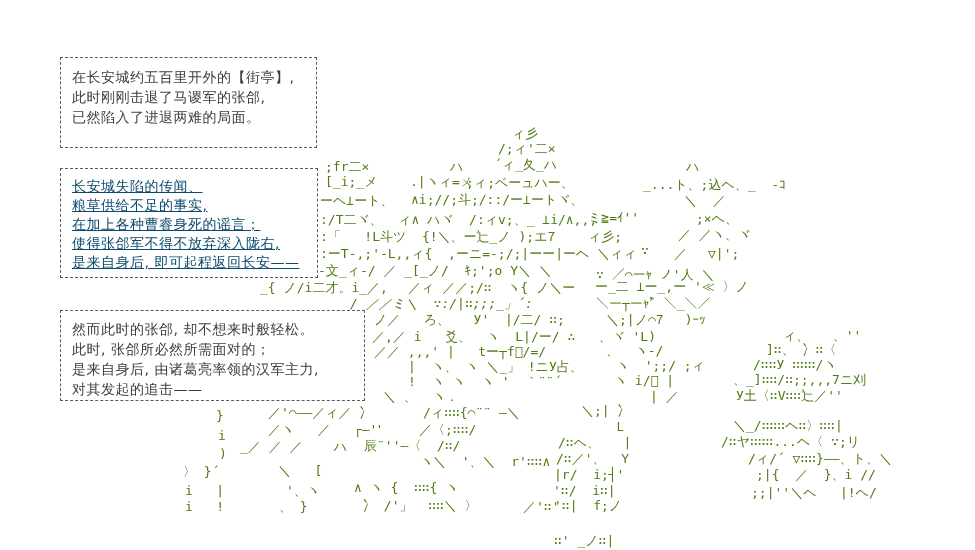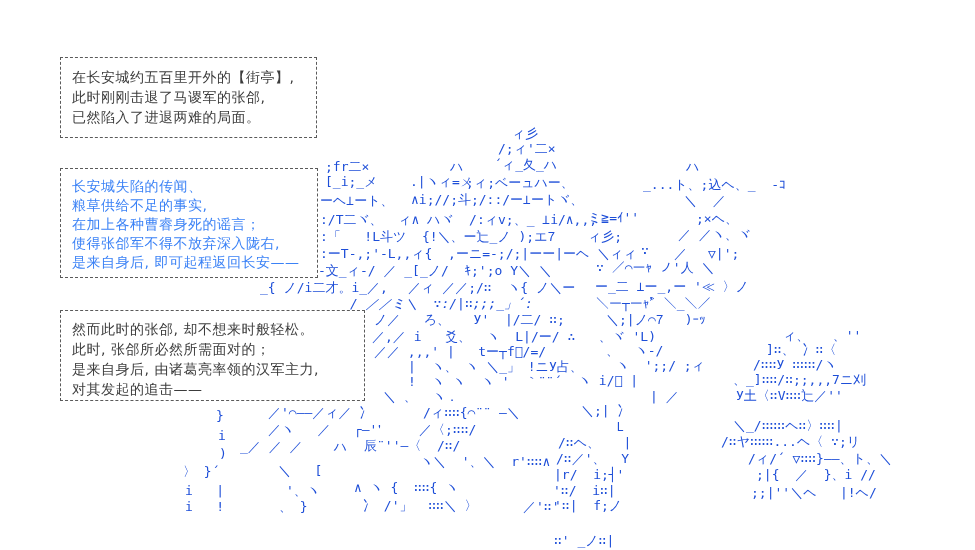--- a/index.html
+++ b/index.html
@@ -16,21 +16,21 @@
     border:1px dashed #5a5a5a;
     background:#ffffff;
     color:#3c3c3c;
     font-size:14px;
     box-sizing:border-box;
   }
   .nbox .nline{
     white-space:pre;
     letter-spacing:0.5px;
   }
-  #box1{left:60px;top:57px;width:257px;height:81px;padding:9px 0 0 11px;}
+  #box1{left:60px;top:57px;width:257px;height:91px;padding:9px 0 0 11px;}
   #box1 .nline{line-height:20px;}
   #box2{left:60px;top:168px;width:258px;height:110px;padding:8px 0 0 11px;}
   #box2 .nline{line-height:19px;}
   #box3{left:60px;top:310px;width:305px;height:91px;padding:8px 0 0 11px;}
   #box3 .nline{line-height:20px;}
   
   .art{
     position:absolute;left:0;top:0;width:975px;height:550px;
     font-family:"DejaVu Sans Mono","Liberation Mono",monospace;
     font-size:13px;
@@ -41,21 +41,21 @@
     white-space:pre;
     line-height:14px;
     letter-spacing:0;
   }
 </style>
 </head>
 <body>
 
 <div class="canvas" style="background: rgb(255, 255, 255);">
 
-  <div class="art" id="art" style="color: #1d4ed8;">
+  <div class="art" id="art" style="color: #4d7c0f;">
       <span class="art-seg" style="left: 512px; top: 127px;">ィ彡</span>
       <span class="art-seg" style="left: 498px; top: 142px;">/;ィ'二×</span>
       <span class="art-seg" style="left: 325px; top: 160px;">;fr二×</span>
       <span class="art-seg" style="left: 450px; top: 160px;">ハ</span>
       <span class="art-seg" style="left: 494px; top: 158px;">´ィ_夂_ハ</span>
       <span class="art-seg" style="left: 686px; top: 160px;">ハ</span>
       <span class="art-seg" style="left: 325px; top: 175px;">[_i;_メ</span>
       <span class="art-seg" style="left: 410px; top: 175px;">.|ヽィ=ㄨ</span>
       <span class="art-seg" style="left: 466px; top: 176px;">;ィ;ベーュハー、</span>
       <span class="art-seg" style="left: 643px; top: 178px;">_...ト、;込ヘ、_  -ｺ</span>
@@ -66,38 +66,38 @@
       <span class="art-seg" style="left: 588px; top: 211px;">ミ≧=ｲ''</span>
       <span class="art-seg" style="left: 696px; top: 212px;">;×ヘ、</span>
       <span class="art-seg" style="left: 320px; top: 230px;">:「   !L斗ツ  {!＼、ー辷_ノ );エ7゙</span>
       <span class="art-seg" style="left: 588px; top: 230px;">ィ彡;</span>
       <span class="art-seg" style="left: 678px; top: 228px;">／ ／ヽ、ヾ</span>
       <span class="art-seg" style="left: 320px; top: 247px;">:ーT-,;'-L,,ィ{  ,ーニ=-;/;|ーー|ーヘ ＼ィィ</span>
       <span class="art-seg" style="left: 641px; top: 244px;">∵</span>
       <span class="art-seg" style="left: 674px; top: 247px;">／</span>
       <span class="art-seg" style="left: 708px; top: 247px;">▽|';</span>
       <span class="art-seg" style="left: 318px; top: 264px;">-文_ィ-/ ／ _[_ノ/  ｷ;';o Y＼ ＼</span>
-      <span class="art-seg" style="left: 596px; top: 261px;">∵ ／⌒ーｬ ノ'人 ＼</span>
+      <span class="art-seg" style="left: 596px; top: 268px;">∵ ／⌒ーｬ ノ'人 ＼</span>
       <span class="art-seg" style="left: 260px; top: 281px;">_{ ノ/i二才。i_／,</span>
       <span class="art-seg" style="left: 595px; top: 280px;">ー_二 ⊥ー_,ー '≪ 〉ノ</span>
       <span class="art-seg" style="left: 408px; top: 281px;">／ィ ／／;/∷  ヽ{ ノ＼ー</span>
       <span class="art-seg" style="left: 350px; top: 297px; font-style: italic;">/ ／／ミ＼  ∵:/|∷;;;_」´:</span>
       <span class="art-seg" style="left: 596px; top: 297px;">＼ー┬ーｬ'゙ ＼_＼／</span>
       <span class="art-seg" style="left: 374px; top: 313px;">ノ／   ろ、   У'  |/二/ ∷;</span>
       <span class="art-seg" style="left: 606px; top: 313px;">＼;|ノ⌒7゙ )ｰｯ</span>
       <span class="art-seg" style="left: 372px; top: 330px;">／,／ i   爻、  ヽ  L|/ー/ ∴   、ヾ 'L)</span>
       <span class="art-seg" style="left: 783px; top: 329px;">ィ、   、''</span>
       <span class="art-seg" style="left: 374px; top: 345px;">／／ ,,,' |   tー┬f゙/=/</span>
       <span class="art-seg" style="left: 606px; top: 344px;">、  ヽ-/</span>
       <span class="art-seg" style="left: 766px; top: 343px;">]∷、 冫∷〈</span>
       <span class="art-seg" style="left: 408px; top: 360px;">|  ヽ、 ヽ ＼_」 !ニУ占、</span>
       <span class="art-seg" style="left: 616px; top: 359px;">ヽ  ';;/ ;ィ</span>
       <span class="art-seg" style="left: 753px; top: 358px;">/∷∷У ∷∷∷/ヽ</span>
       <span class="art-seg" style="left: 408px; top: 375px;">!  ヽ ヽ  ヽ '  ｀¨¨´</span>
-      <span class="art-seg" style="left: 578px; top: 374px;">ヽ i/゙ |</span>
+      <span class="art-seg" style="left: 614px; top: 374px;">ヽ i/゙ |</span>
       <span class="art-seg" style="left: 733px; top: 373px;">、_]∷∷/∷;;,,,7ニ刈</span>
       <span class="art-seg" style="left: 383px; top: 390px;">＼ 、  ヽ．</span>
       <span class="art-seg" style="left: 650px; top: 390px;">| ／</span>
       <span class="art-seg" style="left: 736px; top: 389px;">У土〈∷V∷∷辷／''</span>
       <span class="art-seg" style="left: 216px; top: 409px;">}</span>
       <span class="art-seg" style="left: 268px; top: 406px;">／'⌒――／ィ／ 冫</span>
       <span class="art-seg" style="left: 423px; top: 406px;">/ィ∷∷{⌒¨¨ ―＼</span>
       <span class="art-seg" style="left: 581px; top: 404px;">＼;| 冫</span>
       <span class="art-seg" style="left: 218px; top: 429px;">i</span>
       <span class="art-seg" style="left: 268px; top: 423px;">／ヽ   ／   ┌―''゙</span>
@@ -128,21 +128,21 @@
       <span class="art-seg" style="left: 554px; top: 499px;">'∷|  f;ノ</span>
       <span class="art-seg" style="left: 554px; top: 513px; margin-top: 21px;">∷' _ノ∷|</span>
     </div>
 
   <div class="nbox" id="box1" style="border-color: rgb(90, 90, 90); color: rgb(60, 60, 60);">
     <div class="nline">在长安城约五百里开外的【街亭】,</div>
     <div class="nline">此时刚刚击退了马谡军的张郃,</div>
     <div class="nline">已然陷入了进退两难的局面。</div>
   </div>
 
-  <div class="nbox" id="box2" style="border-color: rgb(90, 90, 90); color: #3b82f6;">
+  <div class="nbox" id="box2" style="border-color: rgb(90, 90, 90); color: #0c4a6e; text-decoration: underline;">
     <div class="nline">长安城失陷的传闻、</div>
     <div class="nline">粮草供给不足的事实,</div>
     <div class="nline">在加上各种曹睿身死的谣言；</div>
     <div class="nline">使得张郃军不得不放弃深入陇右,</div>
     <div class="nline">是来自身后, 即可起程返回长安——</div>
   </div>
 
   <div class="nbox" id="box3" style="border-color: rgb(90, 90, 90); color: rgb(60, 60, 60);">
     <div class="nline">然而此时的张郃, 却不想来时般轻松。</div>
     <div class="nline">此时, 张郃所必然所需面对的；</div>

